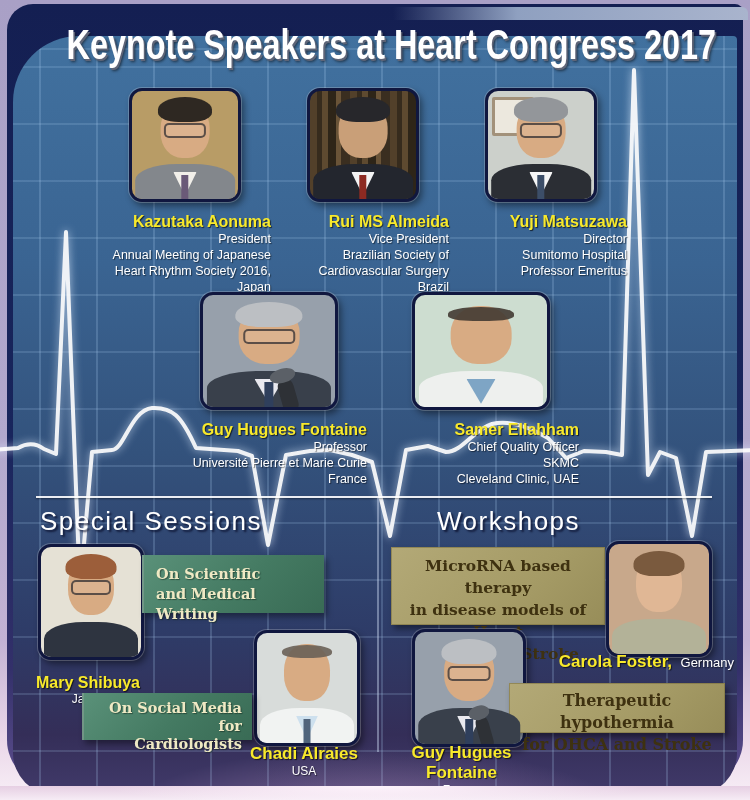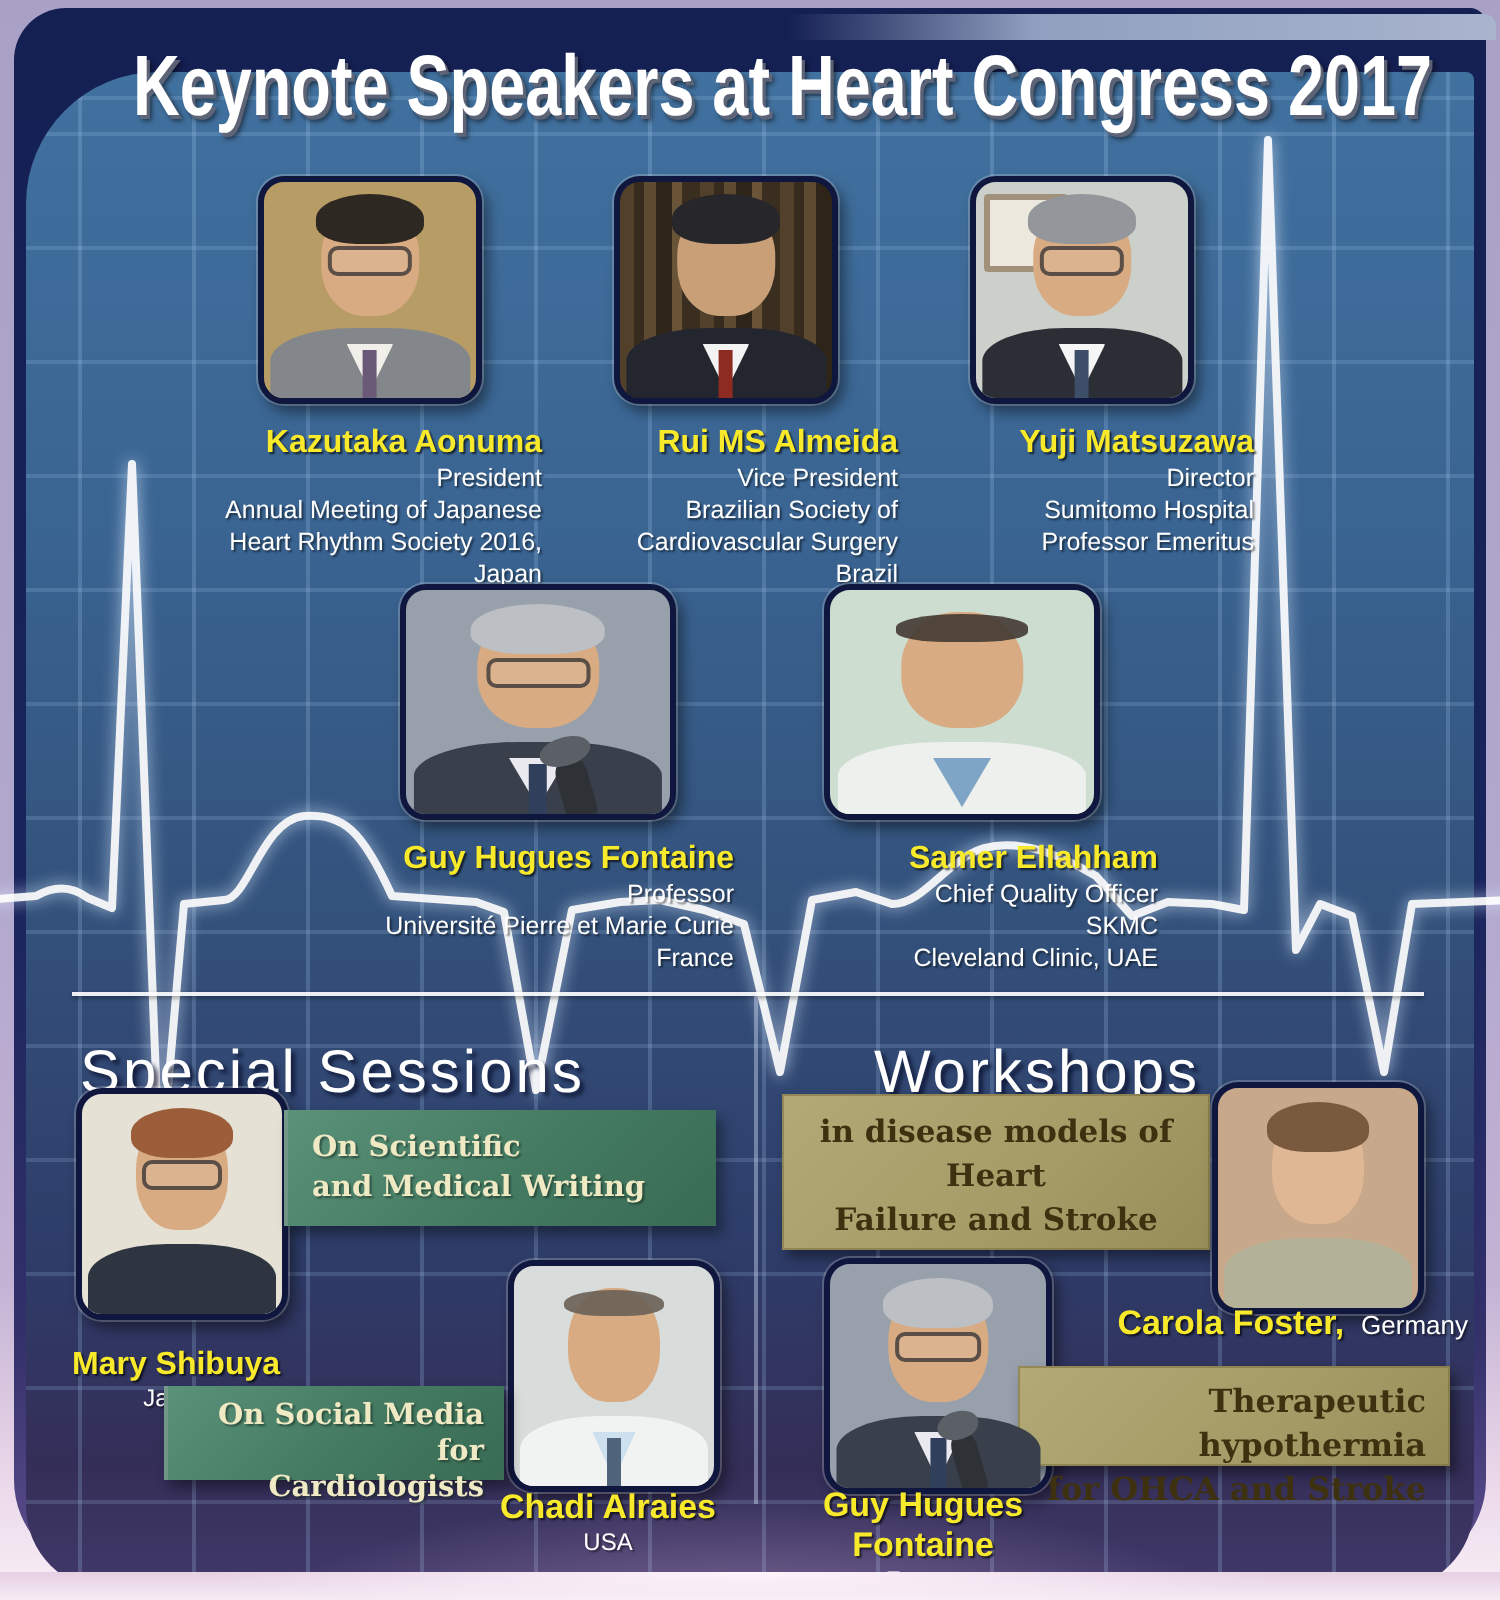--- a/index.html
+++ b/index.html
@@ -86,42 +86,42 @@
     background:#5b6067; border-radius:50%; }
   .books { background-image:repeating-linear-gradient(90deg,#52402a 0 7px,#362b1d 7px 12px,#5e4a30 12px 18px,#2e2518 18px 26px,#6a5438 26px 31px,#3a2e20 31px 40px); }
   .framed::after { content:""; position:absolute; left:4%; top:6%; width:34%; height:30%; z-index:0;
     background:#ece8de; border:3px solid #a2917a; border-radius:2px; }
 
   
   .rule-h { position:absolute; left:36px; width:676px; top:496px; height:2px;
     background:rgba(255,255,255,0.9); box-shadow:0 1px 2px rgba(0,0,0,0.4); }
   .rule-v { position:absolute; left:377px; top:498px; width:2px; height:254px;
     background:rgba(200,212,238,0.45); }
-  .section-heading { position:absolute; color:#ffffff; font-size:30px; font-weight:400;
-    letter-spacing:1.5px; text-shadow:2px 2px 2px rgba(8,12,40,0.75);margin-top:14px; }
+  .section-heading { position:absolute; color:#ffffff; font-size:26px; font-weight:400;
+    letter-spacing:1.5px; text-shadow:2px 2px 2px rgba(8,12,40,0.75); }
   .h-special { left:40px; top:506px; }
   .h-workshops { left:437px; top:506px; }
 
   .abs-photo { position:absolute; }
   .p-shibuya  { left:38px;  top:544px; }
   .p-alraies  { left:254px; top:630px; }
   .p-carola   { left:606px; top:541px; }
   .p-fontaine2{ left:412px; top:629px; width:108px; height:112px; }
 
   .topic-box { position:absolute; box-sizing:border-box;
     font-family:"DejaVu Serif", serif; font-weight:700; }
   .green-box { background:linear-gradient(135deg,#5a9179 0%,#447a62 55%,#396b55 100%);
     color:#efe9c4; border-left:2px solid rgba(255,255,255,0.28);
     box-shadow:3px 4px 6px rgba(0,0,0,0.38); text-shadow:1px 1px 1px rgba(20,40,30,0.55); }
   .olive-box { background:linear-gradient(135deg,#b3a977 0%,#a59b66 60%,#978d59 100%);
     color:#3e3110; box-shadow:inset 0 0 0 1px rgba(120,110,60,0.55), 3px 4px 6px rgba(0,0,0,0.42); }
-  .box-sci    { left:142px; top:555px; width:216px; height:58px; padding:9px 12px; font-size:14.5px; line-height:20px; text-align:left; }
+  .box-sci    { left:142px; top:555px; width:182px; height:58px; padding:9px 12px; font-size:14.5px; line-height:20px; text-align:left; }
   .box-social { left:82px;  top:693px; width:170px; height:47px; padding:6px 10px; font-size:14.5px; line-height:18px; text-align:right; }
   .box-micro  { left:391px; top:547px; width:214px; height:78px; padding:8px 8px; font-size:15.5px; line-height:22px; text-align:center; }
-  .box-hypo   { left:509px; top:683px; width:216px; height:50px; padding:7px 12px; font-size:16px; line-height:22px; text-align:right; }
+  .box-hypo   { left:509px; top:683px; width:216px; height:50px; padding:7px 12px; font-size:16px; line-height:22px; text-align:center; }
 
   .caption { position:absolute; text-align:center; }
   .caption .cap-name { color:#f8e92b; font-size:16px; font-weight:700; text-shadow:1px 1px 1px rgba(0,0,0,0.65); }
   .caption .cap-country { color:#ffffff; font-size:12px; font-weight:500; text-shadow:1px 1px 1px rgba(0,0,0,0.5); }
   .cap-shibuya  { left:20px;  top:674px; width:136px; }
   .cap-alraies  { left:234px; top:744px; width:140px; }
   .cap-alraies .cap-name, .cap-fontaine2 .cap-name { font-size:17px; }
   .cap-fontaine2{ left:384px; top:743px; width:155px; }
   .cap-carola   { left:538px; top:652px; width:196px; text-align:right; }
   .cap-carola .cap-name { font-size:17px;margin-top:40px; }
@@ -271,20 +271,21 @@
     <div class="topic-box green-box box-social">
       <div>On Social Media for</div>
       <div>Cardiologists</div>
     </div>
     <div class="caption cap-alraies">
       <div class="cap-name">Chadi Alraies</div>
       <div class="cap-country">USA</div>
     </div>
 
     <div class="topic-box olive-box box-micro">
+      <div>MicroRNA based therapy</div>
       <div>in disease models of Heart</div>
       <div>Failure and Stroke</div>
     </div>
     <div class="photo-frame ph3 abs-photo p-carola v-carola">
       <div class="ph-head"></div>
       <div class="ph-hair"></div>
       <div class="ph-body"></div>
     </div>
     <div class="caption cap-carola">
       <span class="cap-name">Carola Foster,</span>

